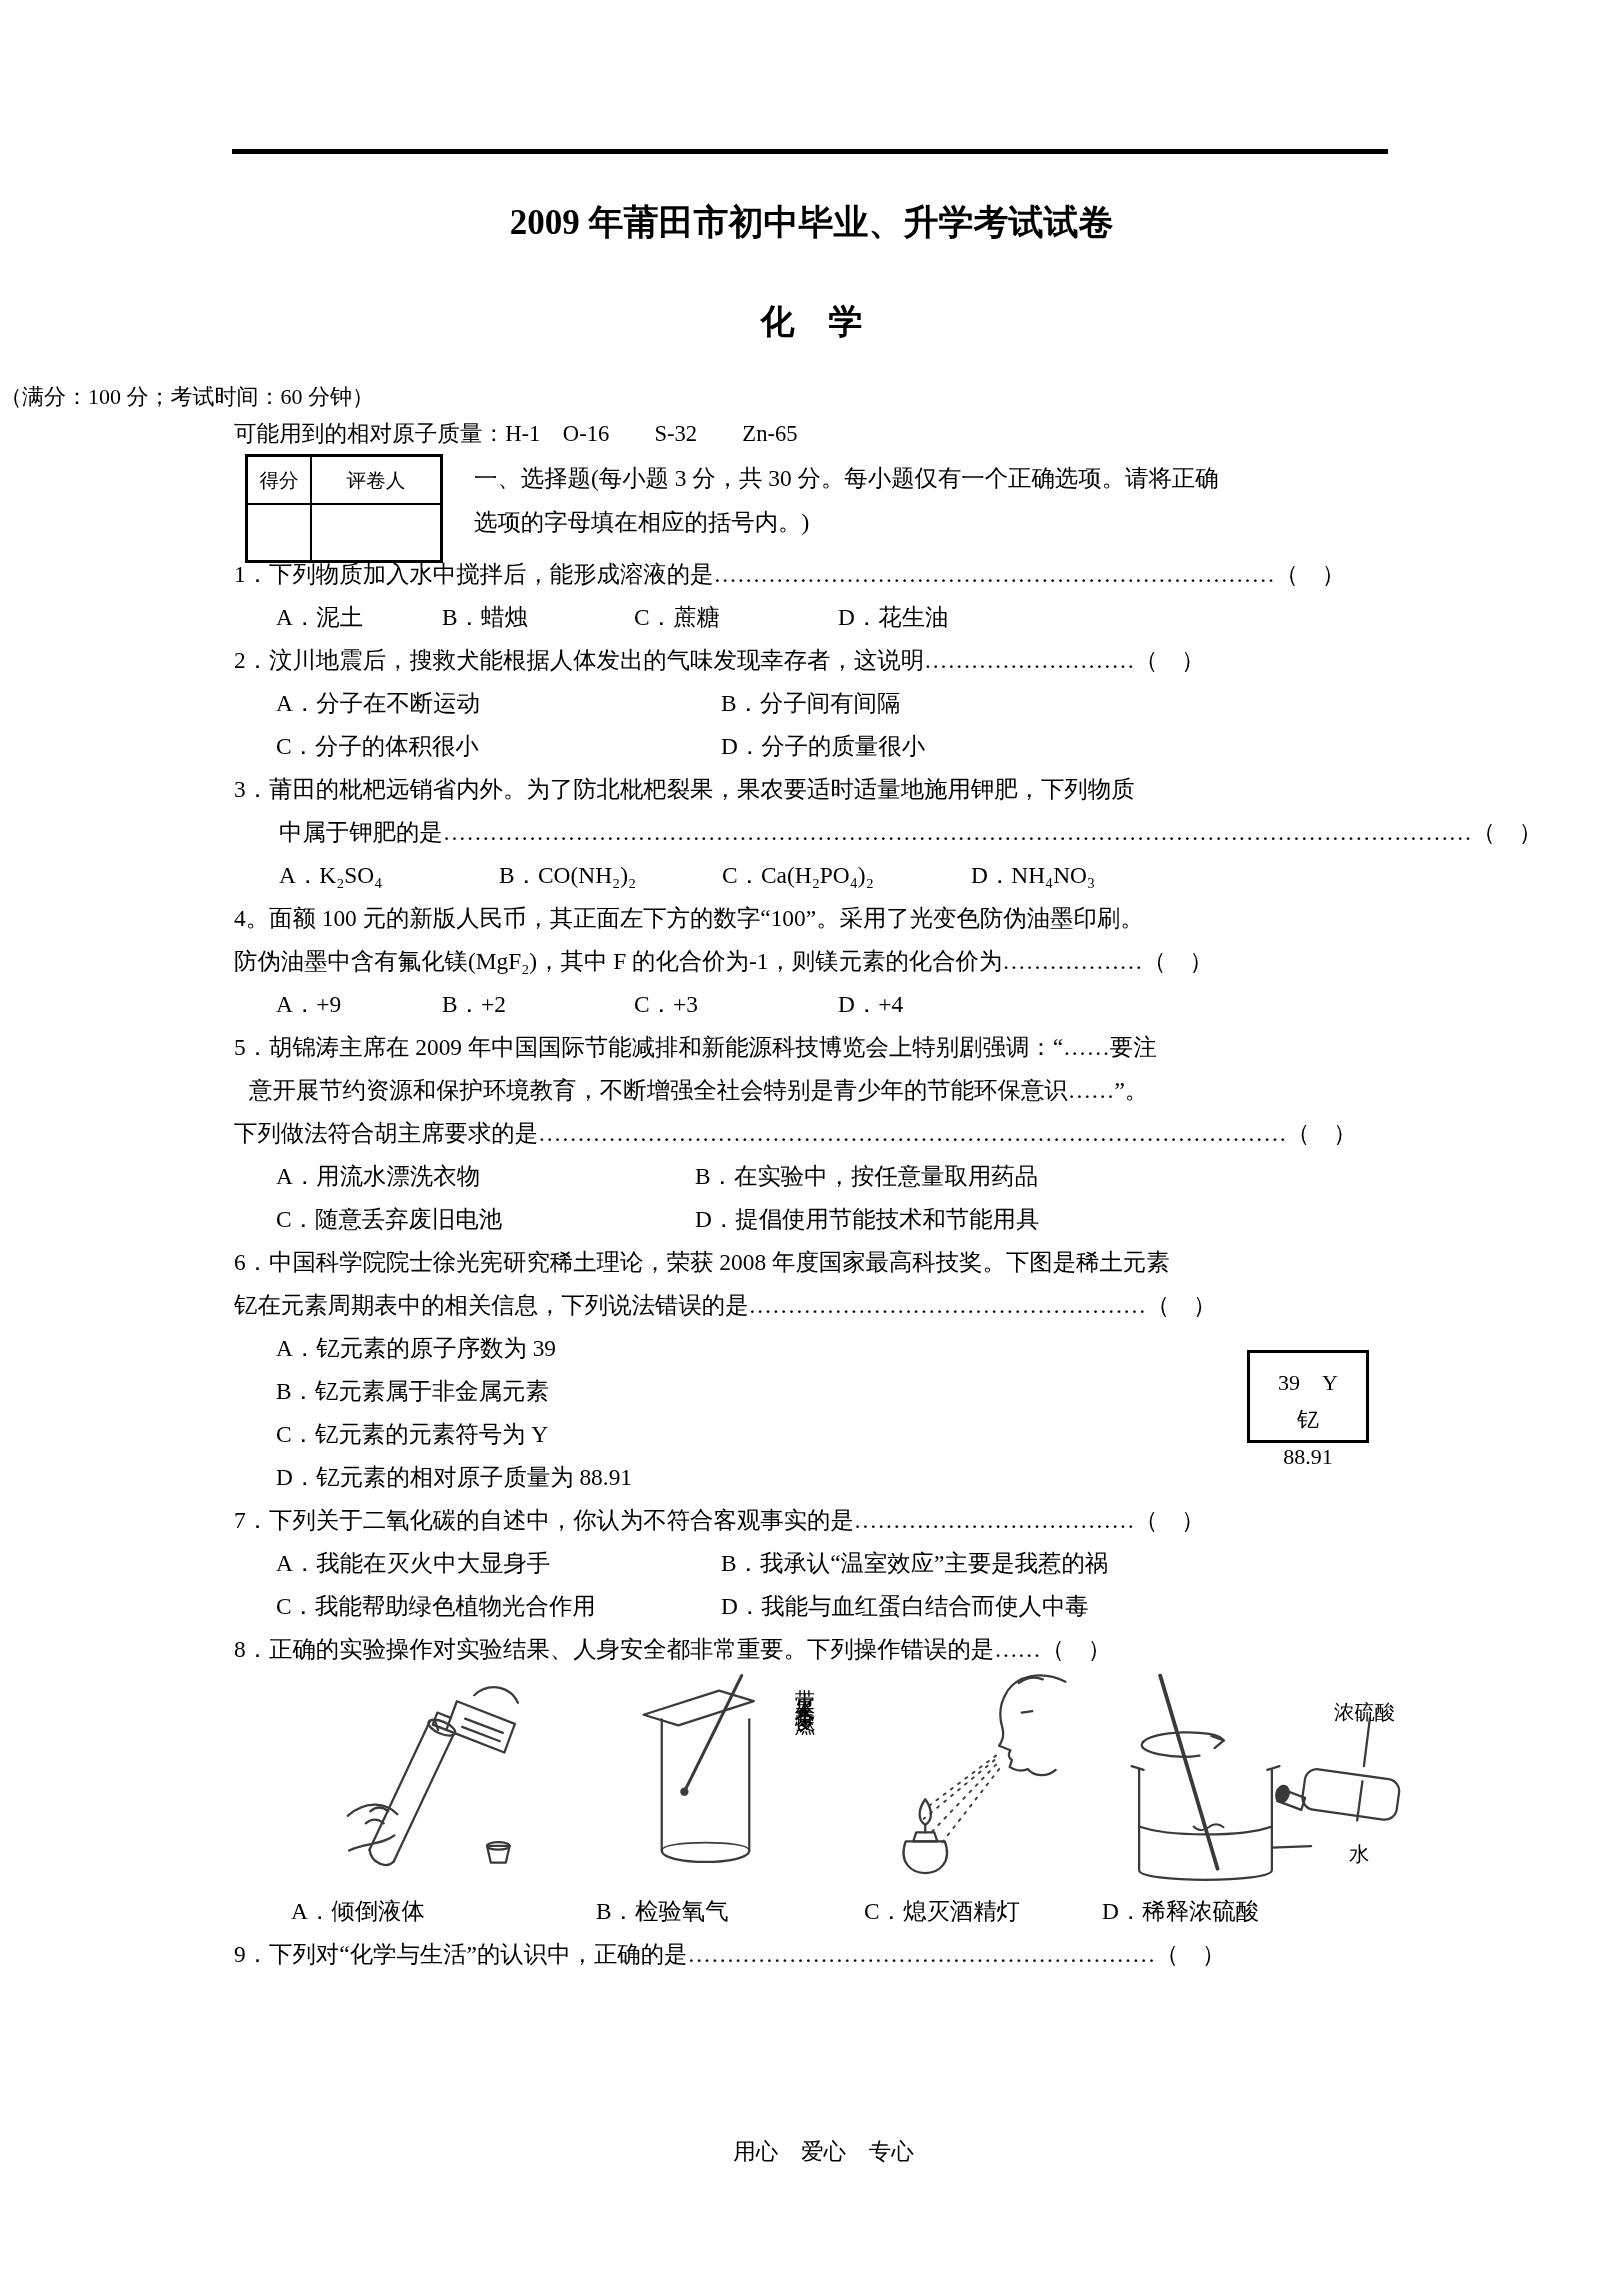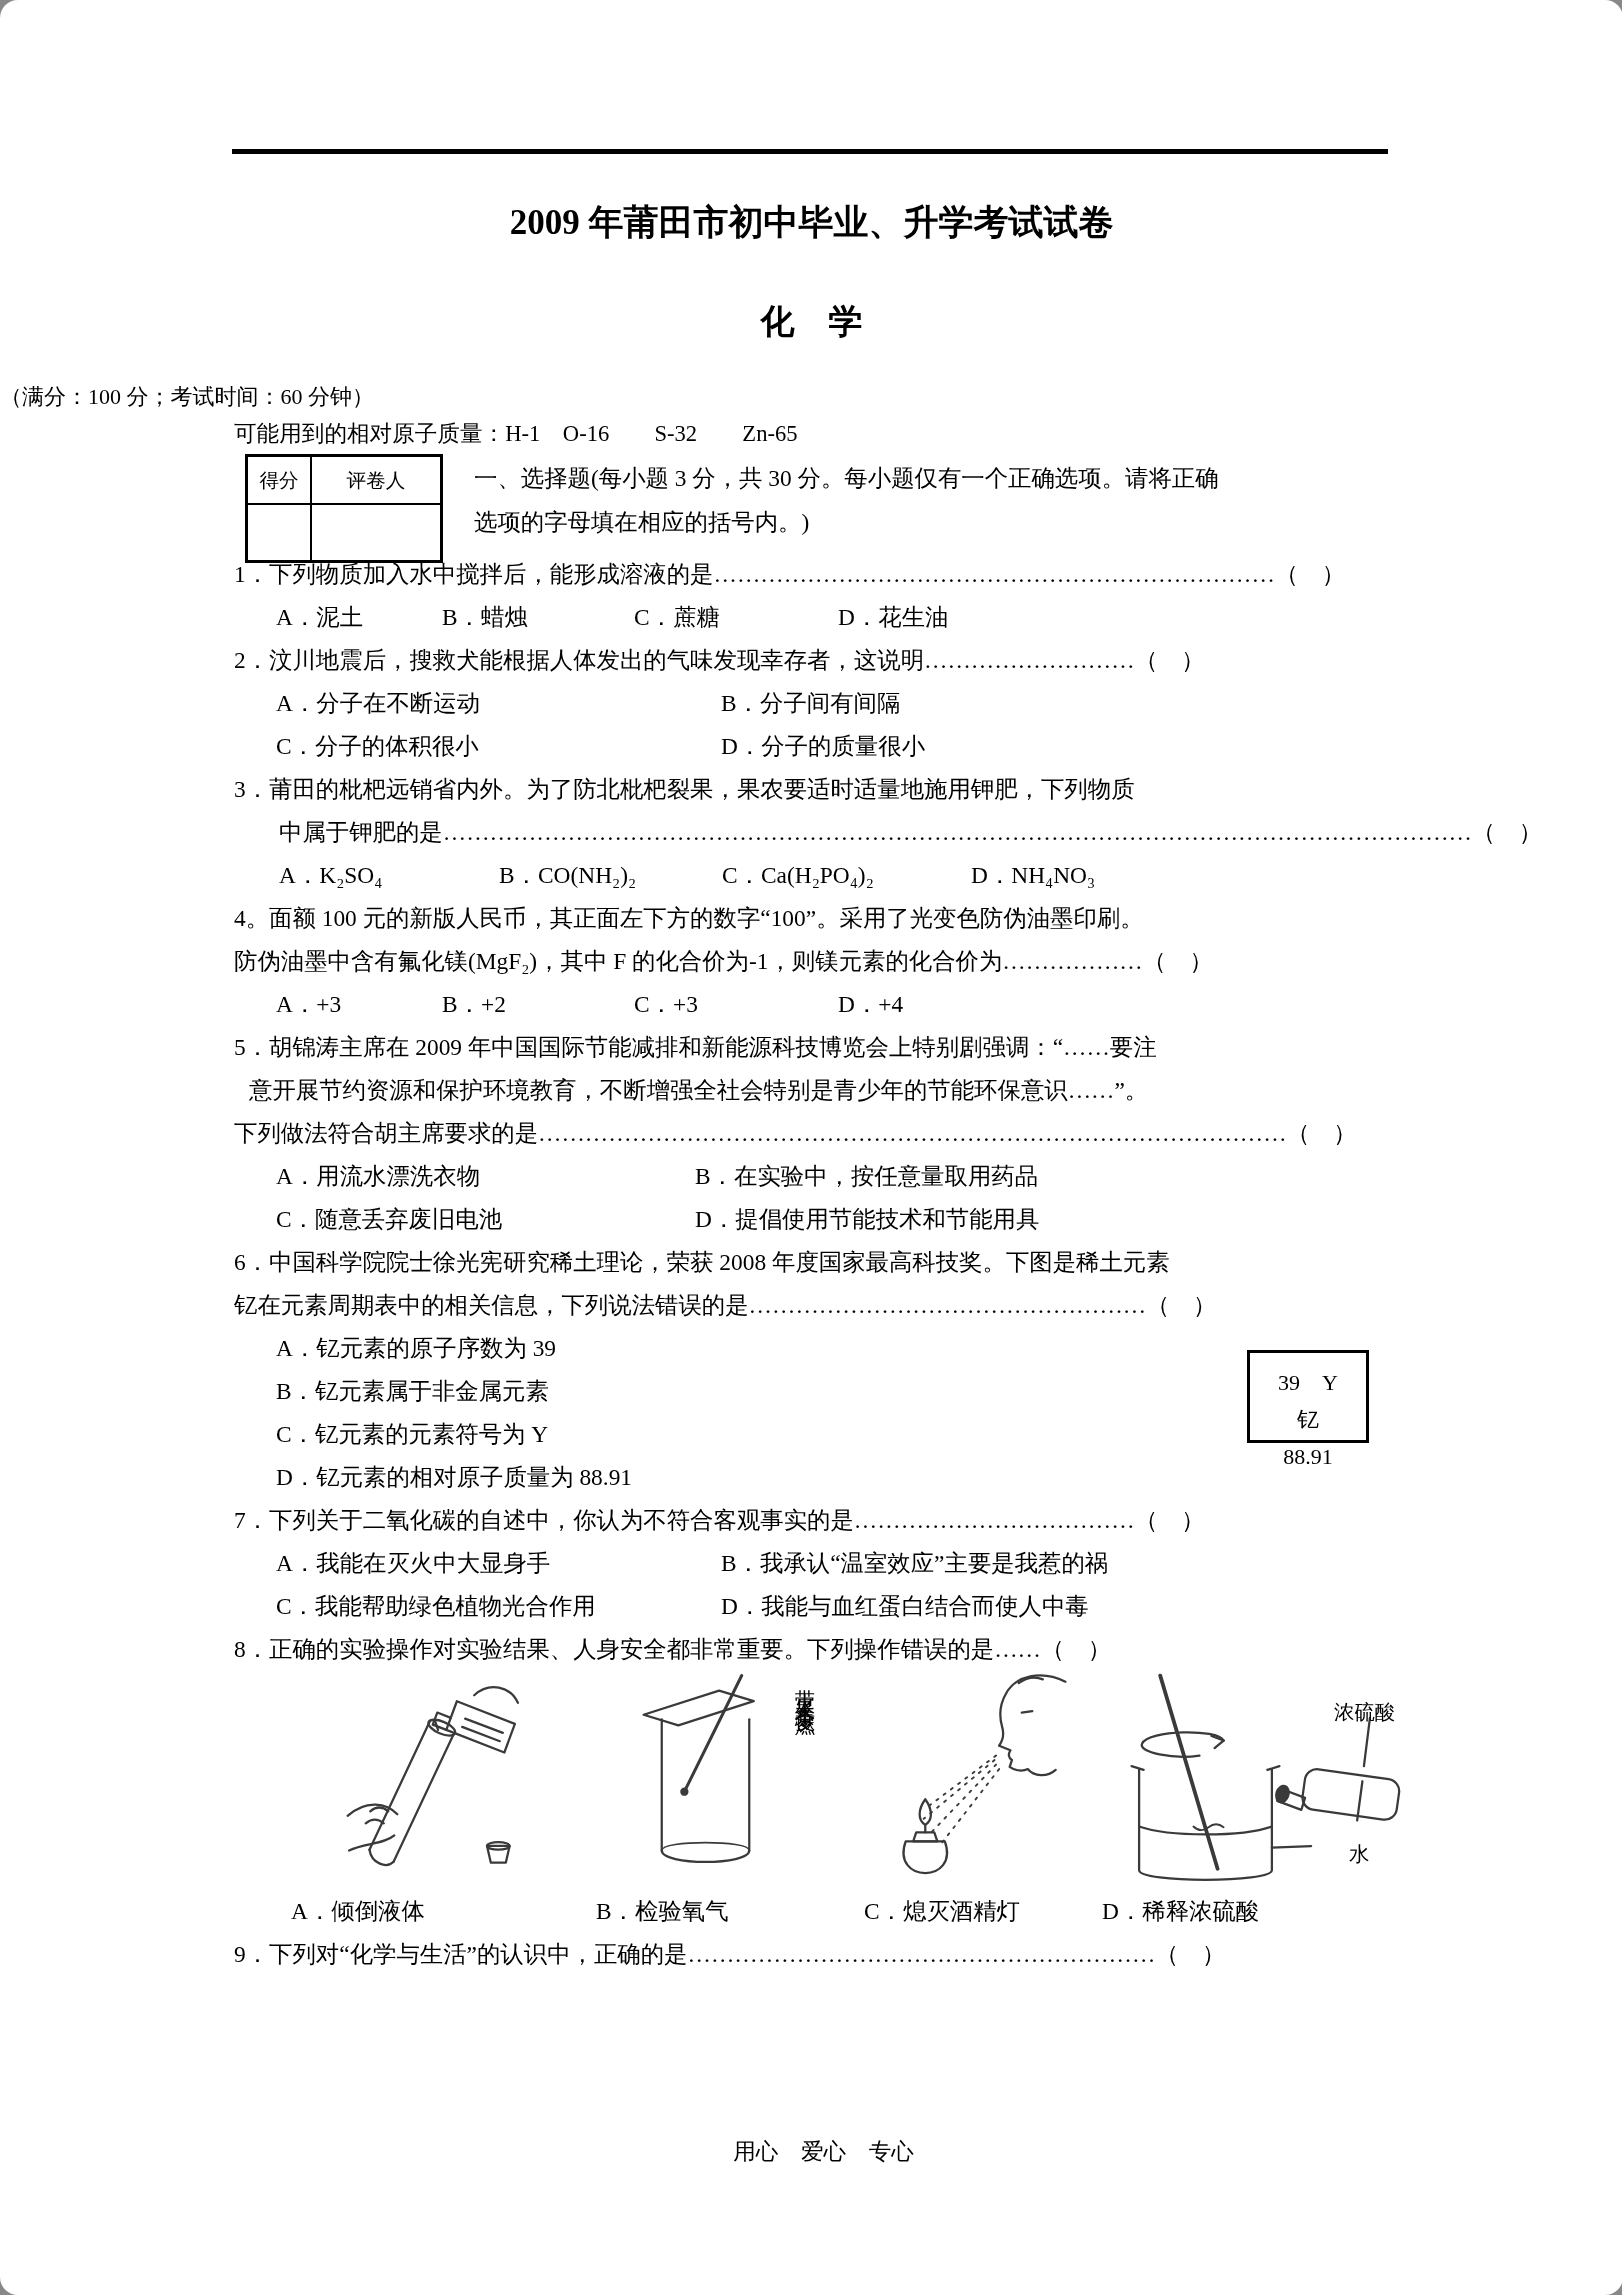--- a/index.html
+++ b/index.html
@@ -1,18 +1,18 @@
 <!DOCTYPE html>
 <html style="font-size:12px"><head>
 <meta charset="utf-8">
 <style>
   html,body{margin:0;padding:0;background:#888;}
   .page{
     position:relative;width:1623px;height:2295px;background:#ffffff;color:#000;
-    font-family:"Liberation Serif","DejaVu Serif",serif;overflow:hidden;border-radius:18px;
+    font-family:"Liberation Serif","DejaVu Serif",serif;overflow:hidden;
   }
   .toprule{position:absolute;left:232px;top:149px;width:1156px;height:4.5px;background:#000;}
   .title{position:absolute;left:0;top:199px;width:1623px;text-align:center;
          font-size:35px;font-weight:bold;white-space:pre;}
   .subject{position:absolute;left:0;top:299px;width:1623px;text-align:center;
          font-size:34px;font-weight:bold;white-space:pre;}
   .meta{position:absolute;left:0;top:382px;width:1599px;text-align:left;font-size:22px;white-space:pre;}
   .atomic{position:absolute;left:234px;top:418px;font-size:22.6px;white-space:pre;}
 
   .scorebox{position:absolute;left:245px;top:454px;width:198px;height:109px;
@@ -104,21 +104,21 @@
     <div class="qline optrow q3row">
       <span class="q3w1">A．K₂SO₄</span>
       <span class="q3w2">B．CO(NH₂)₂</span>
       <span class="q3w3">C．Ca(H₂PO₄)₂</span>
       <span>D．NH₄NO₃</span>
     </div>
 
     <div class="qline">4。面额 100 元的新版人民币，其正面左下方的数字“100”。采用了光变色防伪油墨印刷。</div>
     <div class="qline">防伪油墨中含有氟化镁(MgF₂)，其中 F 的化合价为-1，则镁元素的化合价为………………（　）</div>
     <div class="qline optrow">
-      <span class="q1w1">A．+3</span>
+      <span class="q1w1">A．+9</span>
       <span class="q1w2">B．+2</span>
       <span class="q1w3">C．+3</span>
       <span>D．+4</span>
     </div>
 
     <div class="qline">5．胡锦涛主席在 2009 年中国国际节能减排和新能源科技博览会上特别剧强调：“……要注</div>
     <div class="qline ind20">意开展节约资源和保护环境教育，不断增强全社会特别是青少年的节能环保意识……”。</div>
     <div class="qline">下列做法符合胡主席要求的是……………………………………………………………………………………（　）</div>
     <div class="qline optrow">
       <span class="col555">A．用流水漂洗衣物</span>

